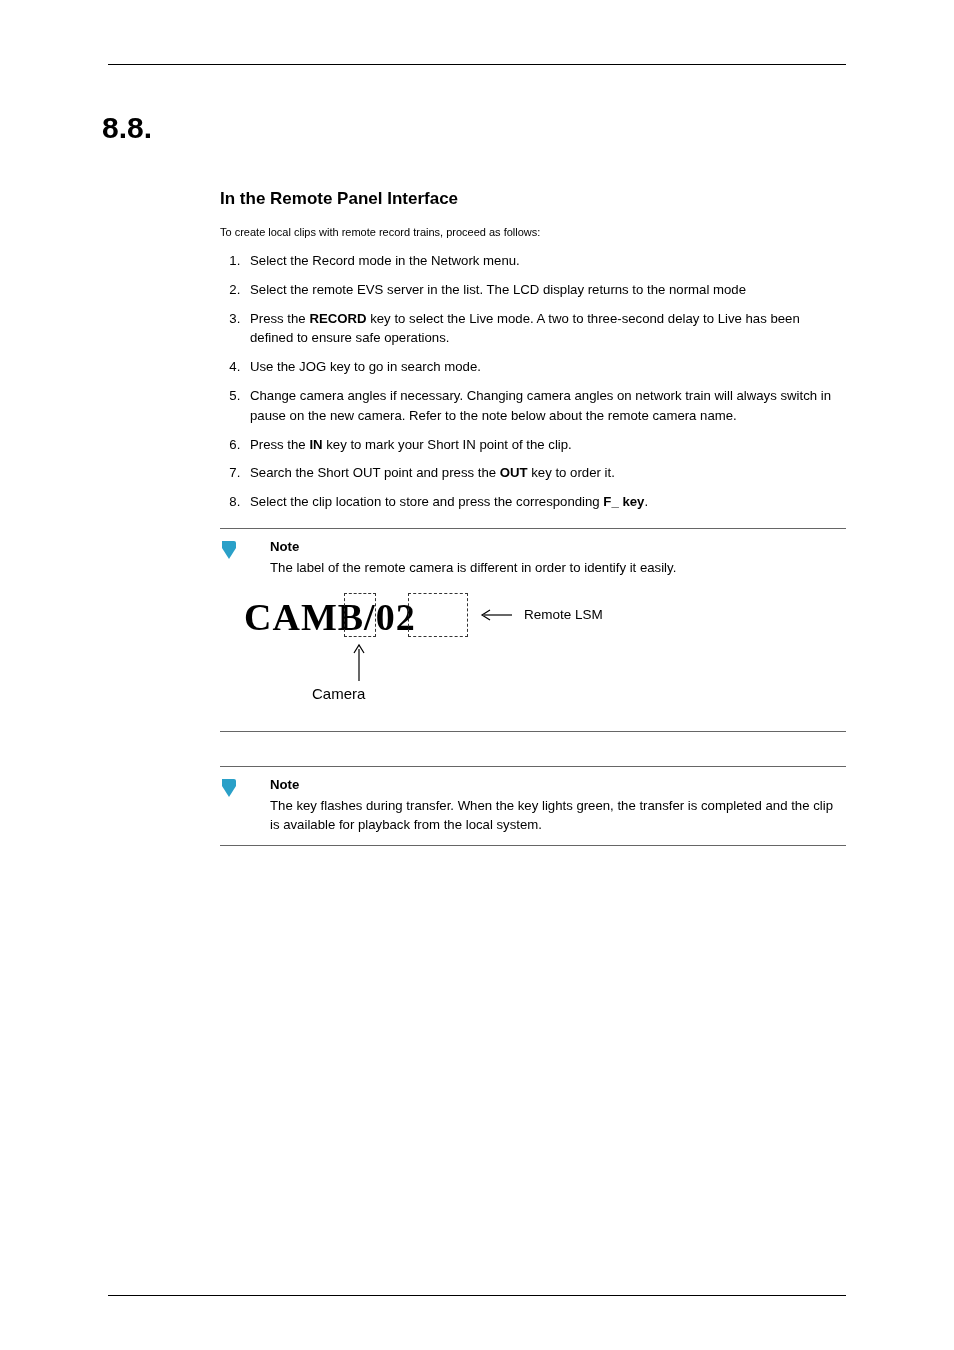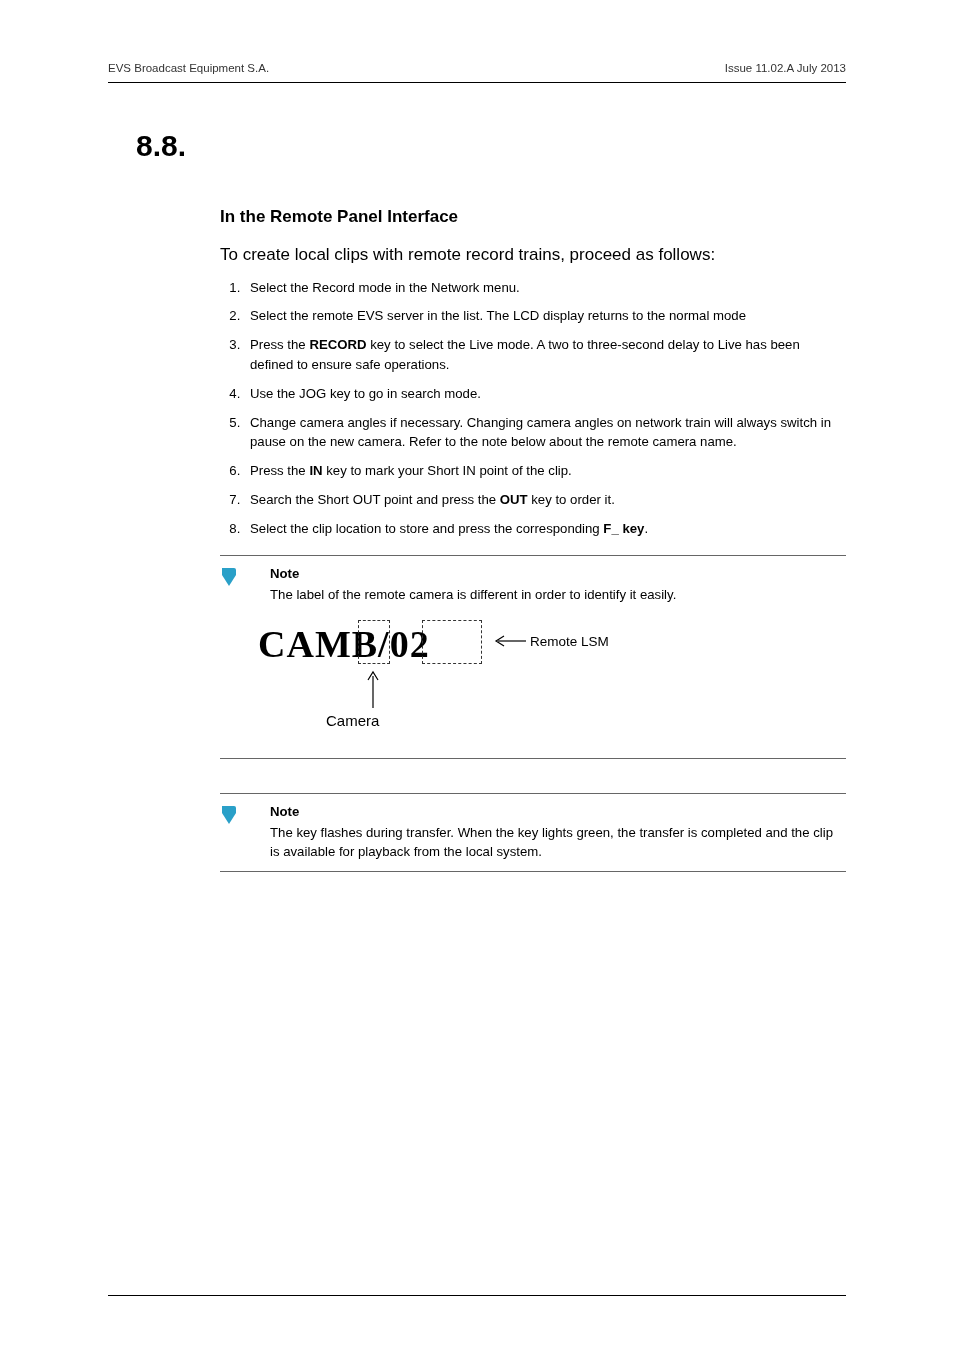--- a/index.html
+++ b/index.html
@@ -1,58 +1,54 @@
 <!DOCTYPE html>
 <html><head>
 <meta charset="utf-8">
 <style>
   * { box-sizing: border-box; margin: 0; padding: 0; }
   html, body { width: 954px; height: 1350px; background: #fff; font-family: Arial, Helvetica, sans-serif; color: #000; }
   .page { position: relative; width: 954px; height: 1350px; padding: 62px 108px 0 108px; }
   .header-row { display: flex; justify-content: space-between; font-size: 11.5px; color: #333; padding-bottom: 6px; }
   .header-rule { border: none; border-top: 1px solid #000; margin-top: 2px; }
-  .sec-row { display: flex; align-items: flex-start; margin-top: 46px; text-align: center; }
+  .sec-row { display: flex; align-items: flex-start; margin-top: 46px; }
   .sec-num { font-size: 30px; font-weight: bold; width: 118px; flex-shrink: 0; margin-left: -6px; }
   .sec-title { font-size: 30px; font-weight: bold; line-height: 1.25; }
   .content { margin-left: 112px; }
   .h2 { font-size: 17px; font-weight: bold; margin-top: 44px; margin-bottom: 16px; }
-  .para { font-size: 17px; line-height: 1.45; margin-bottom: 10px; }
+  .para { font-size: 11px; line-height: 1.45; margin-bottom: 10px; }
   ol.steps { list-style: decimal; margin-left: 24px; font-size: 13.2px; line-height: 1.5; }
   ol.steps li { padding-left: 6px; margin-bottom: 9px; }
   .note-block { margin-top: 16px; margin-bottom: 14px; }
   .note-rule { border: none; border-top: 1px solid #666; }
   .note-inner { display: flex; align-items: flex-start; padding: 8px 0 10px 0; gap: 20px; }
   .note-icon { width: 30px; flex-shrink: 0; padding-top: 2px; }
   .note-icon svg { width: 18px; height: 22px; }
   .note-text { font-size: 13.2px; line-height: 1.45; }
   .note-heading { font-weight: bold; display: block; margin-bottom: 2px; }
-  .diagram { position: relative; width: 420px; height: 140px; margin-left: 38px; margin-top: 4px; }
+  .diagram { position: relative; width: 420px; height: 140px; margin-left: 24px; margin-top: 4px; }
   .camb { font-family: "Times New Roman", Times, serif; font-weight: bold; font-size: 38px; letter-spacing: 1px; position: absolute; left: 0; top: 4px; }
   .box-b { position: absolute; border: 1px dashed #333; width: 32px; height: 44px; left: 100px; top: 2px; }
   .box-02 { position: absolute; border: 1px dashed #333; width: 60px; height: 44px; left: 164px; top: 2px; }
-  .arrow-left { position: absolute; left: 232px; top: 16px; display: flex; align-items: center; }
+  .arrow-left { position: absolute; left: 232px; top: 16px; display: flex; align-items: center; gap: 8px; }
   .arrow-left svg { width: 36px; height: 14px; }
   .arrow-left-label { font-size: 13.5px; margin-left: 4px; }
   .arrow-up { position: absolute; left: 108px; top: 50px; }
   .arrow-up svg { width: 14px; height: 40px; }
   .camera-label { position: absolute; left: 68px; top: 94px; font-size: 15px; }
   .footer { position: absolute; bottom: 48px; left: 108px; right: 108px; }
   .footer-rule { border: none; border-top: 1.6px solid #000; margin-bottom: 6px; }
   .footer-row { display: flex; justify-content: space-between; font-size: 11px; color: #222; }
   b { font-weight: bold; }
 </style>
 </head>
 <body>
 
 <div class="page">
 
-  <div class="header-row">
-    <span>EVS Broadcast Equipment S.A.</span>
-    <span>Issue 11.02.A  July 2013</span>
-  </div>
   <hr class="header-rule">
 
   <div class="sec-row">
     <div class="sec-num">8.8.</div>
   </div>
 
   <div class="content">
 
     <div class="h2">In the Remote Panel Interface</div>
 

